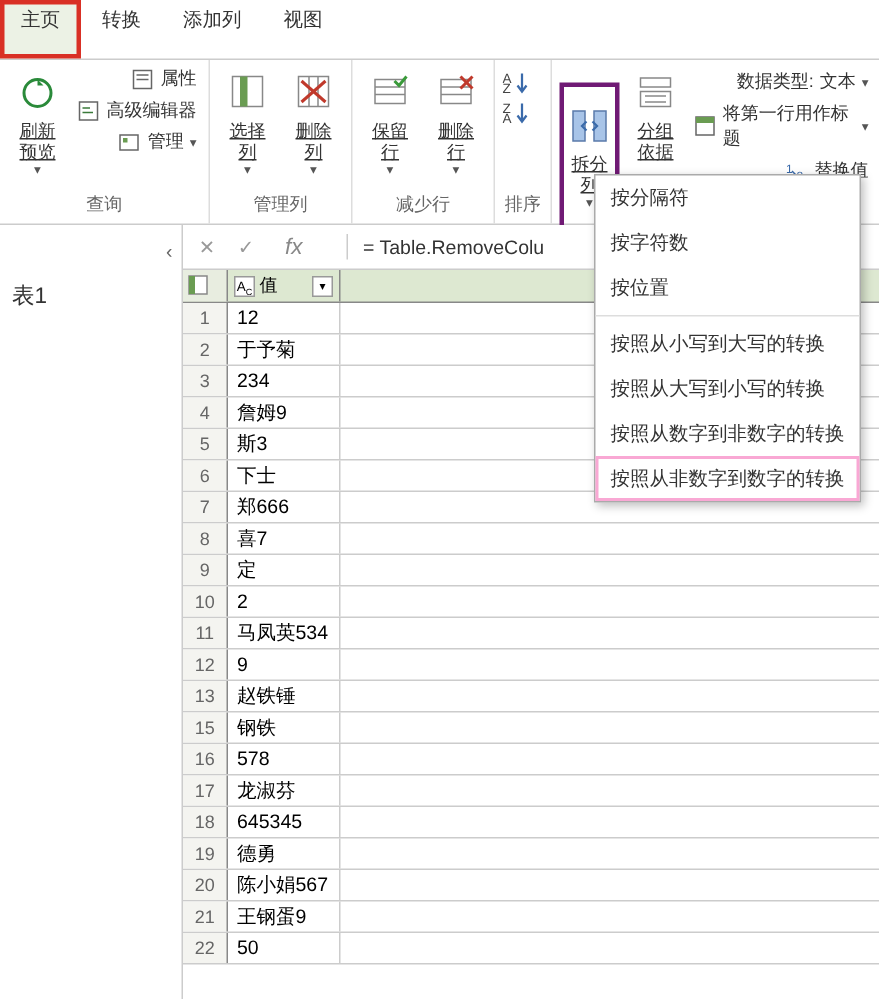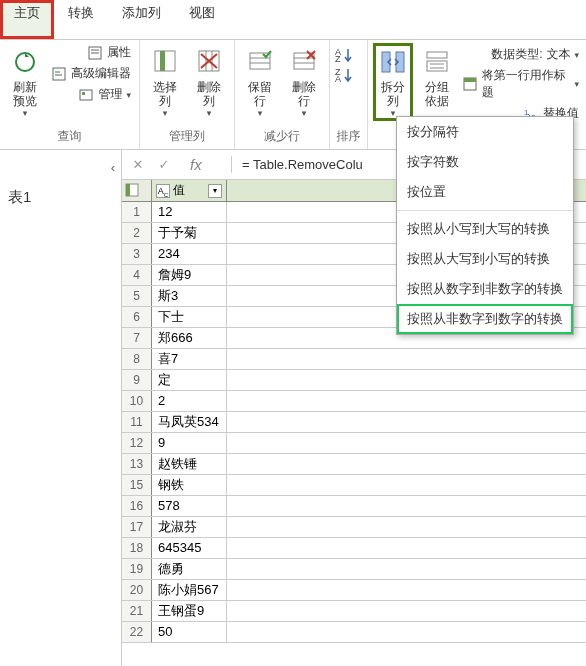--- a/index.html
+++ b/index.html
@@ -9,22 +9,22 @@
     .tab { padding: 4px 14px; font-size: 13px; color: #333; cursor: pointer; }
     .tab.active { background: #ecf2e5; border: 3px solid #d93025; padding: 1px 11px; }
     
     .ribbon { display: flex; height: 110px; border-bottom: 1px solid #ccc; background: #fff; }
     .ribbon-group { display: flex; flex-direction: column; border-right: 1px solid #ddd; padding: 3px 5px 0; }
     .ribbon-group-content { flex: 1; display: flex; align-items: flex-start; gap: 4px; }
     .ribbon-group-label { font-size: 12px; color: #666; text-align: center; padding: 2px 0 4px; }
     
     .rbtn { display: flex; flex-direction: column; align-items: center; padding: 3px 4px; cursor: pointer; font-size: 12px; color: #333; }
     .rbtn-icon { width: 32px; height: 32px; display: flex; align-items: center; justify-content: center; margin-bottom: 2px; }
-    .rbtn-lines { text-align: center; line-height: 14px; }
-    .rbtn.highlighted { border: 3px solid #4d7c0f; padding: 0 1px; }
+    .rbtn-lines { text-align: center; line-height: 14px; text-decoration: underline; }
+    .rbtn.highlighted { border: 3px solid #701a75; padding: 10px 1px; margin-top: 12px; }
     
     .small-opts { display: flex; flex-direction: column; gap: 2px; font-size: 12px; color: #333; align-items: flex-end; }
     .small-opt { display: flex; align-items: center; gap: 4px; padding: 1px 2px; cursor: pointer; }
     .small-opt-icon { width: 16px; height: 16px; display: inline-flex; align-items: center; justify-content: center; font-size: 13px; }
     
     .dropdown-arrow { font-size: 9px; color: #555; }
     
     .workspace { display: flex; height: calc(100% - 138px); }
     .left-panel { width: 122px; border-right: 1px solid #ccc; position: relative; }
     .panel-collapse { position: absolute; right: 6px; top: 10px; font-size: 13px; color: #666; cursor: pointer; }
@@ -44,21 +44,21 @@
     .col-head-icon { width: 14px; height: 14px; display: inline-block; background: #fff; border: 1px solid #999; font-size: 9px; text-align: center; line-height: 12px; }
     .col-dropdown { margin-left: auto; width: 14px; height: 14px; border: 1px solid #999; background: #fff; font-size: 8px; text-align: center; line-height: 12px; cursor: pointer; }
     
     .grid-row { display: flex; border-bottom: 1px solid #ccc; height: 21px; }
     .row-num { width: 30px; text-align: center; font-size: 12px; color: #666; border-right: 1px solid #888; background: #f4f4f0; line-height: 20px; }
     .cell { width: 75px; padding: 0 6px; font-size: 13px; border-right: 1px solid #ccc; line-height: 20px; white-space: nowrap; overflow: hidden; }
     
     .dropdown-menu { position: absolute; top: 116px; left: 396px; width: 178px; background: #fff; border: 1px solid #aaa; box-shadow: 2px 2px 6px rgba(0,0,0,0.25); z-index: 100; }
     .menu-item { padding: 6px 10px; font-size: 13px; color: #333; cursor: pointer; }
     .menu-sep { height: 1px; background: #ddd; margin: 3px 0; }
-    .menu-item.highlighted { border: 2px solid #22c55e; padding: 4px 8px; }
+    .menu-item.highlighted { border: 2px solid #f9a8d4; padding: 4px 8px; }
     
     svg { display: block; }
   </style>
 </head>
 <body>
 
 <div class="tabs">
   <div class="tab active">主页</div>
   <div class="tab">转换</div>
   <div class="tab">添加列</div>

